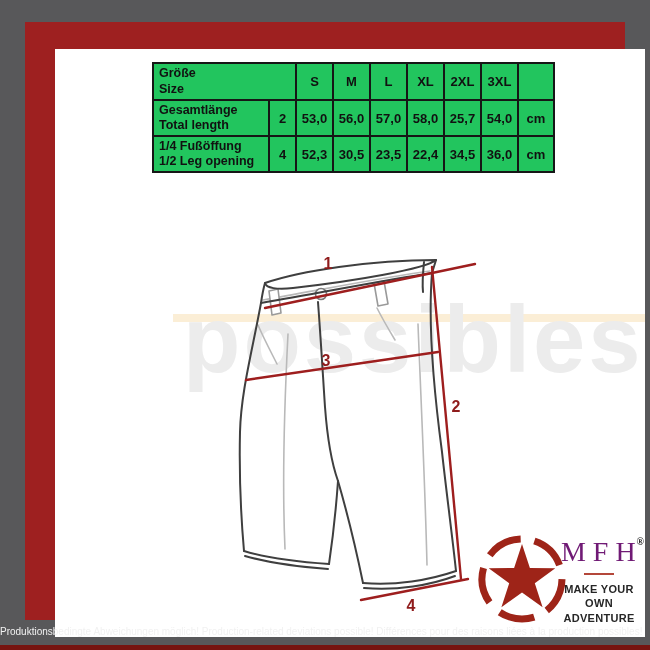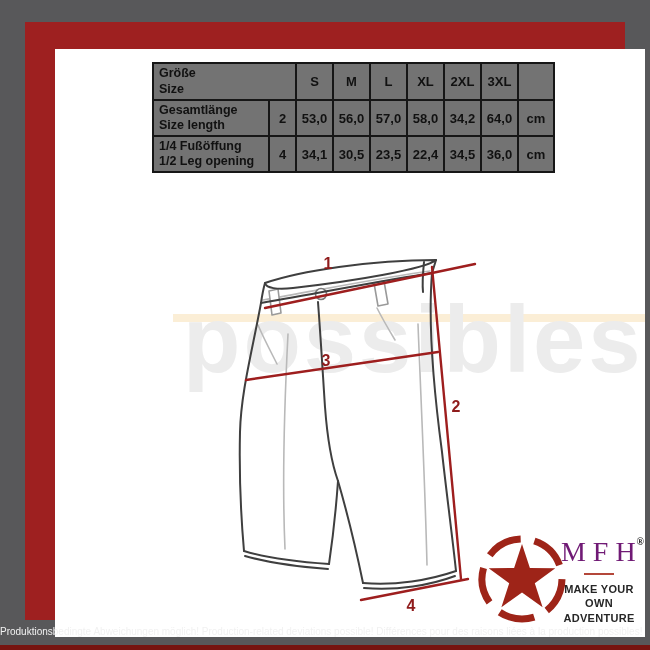--- a/index.html
+++ b/index.html
@@ -48,21 +48,21 @@
     left: 110px; top: 201px;
     z-index: 3;
   }
   
   .size-table {
     position: absolute;
     left: 97px; top: 13px;
     z-index: 4;
     border-collapse: collapse;
     table-layout: fixed;
-    background: #737373;
+    background: #22c55e;
     padding-left: 36px;
   }
   .size-table td, .size-table th {
     border: 2px solid #161616;
     font-size: 13px;
     font-weight: bold;
     color: #111;
     text-align: center;
     vertical-align: middle;
     height: 36px;
@@ -207,38 +207,38 @@
         <th>M</th>
         <th>L</th>
         <th>XL</th>
         <th>2XL</th>
         <th>3XL</th>
         <th></th>
       </tr>
       <tr>
         <td class="c-label">
           <div>Gesamtlänge</div>
-          <div>Size length</div>
+          <div>Total length</div>
         </td>
         <td>2</td>
         <td>53,0</td>
         <td>56,0</td>
         <td>57,0</td>
         <td>58,0</td>
-        <td>34,2</td>
-        <td>64,0</td>
+        <td>25,7</td>
+        <td>54,0</td>
         <td>cm</td>
       </tr>
       <tr>
         <td class="c-label">
           <div>1/4 Fußöffung</div>
           <div>1/2 Leg opening</div>
         </td>
         <td>4</td>
-        <td>34,1</td>
+        <td>52,3</td>
         <td>30,5</td>
         <td>23,5</td>
         <td>22,4</td>
         <td>34,5</td>
         <td>36,0</td>
         <td>cm</td>
       </tr>
     </tbody>
       </table>
 

